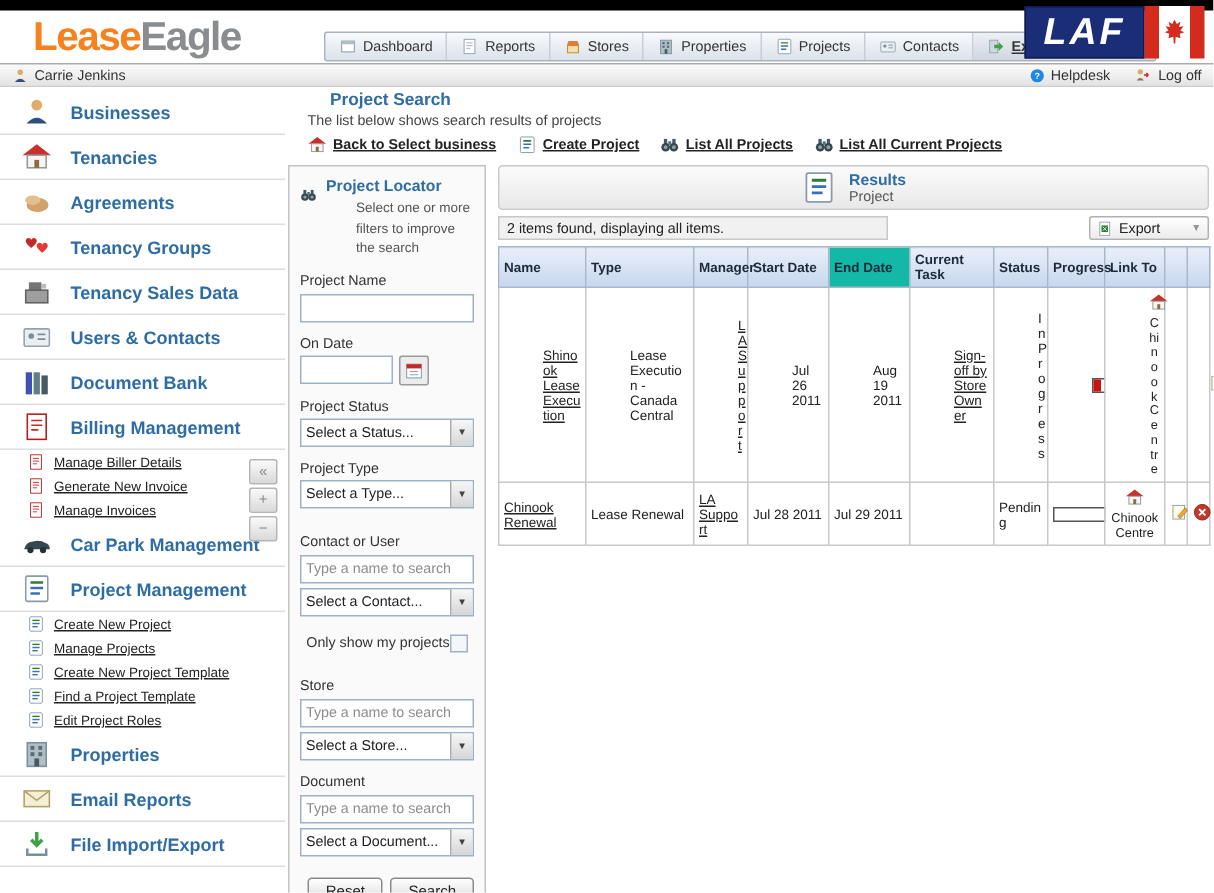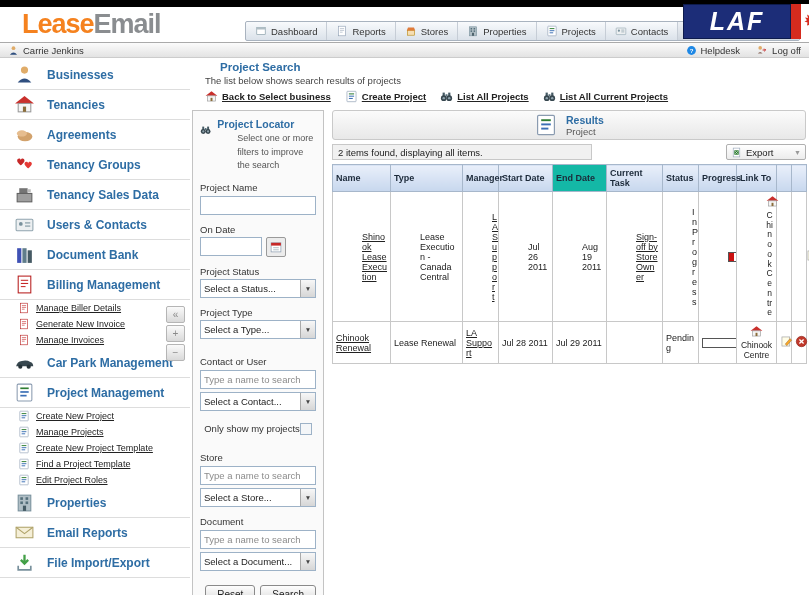--- a/index.html
+++ b/index.html
@@ -4,28 +4,28 @@
 <style>
   * { margin:0; padding:0; box-sizing:border-box; }
   html,body { width:809px; height:595px; background:#fff; overflow:hidden;
     font-family:"Liberation Sans", sans-serif; position:relative; }
   .abs { position:absolute; }
   .topbar { left:0; top:0; width:809px; height:7px; background:#000; }
 
   
   .logo { left:22px; top:9px; font-size:27px; font-weight:bold; letter-spacing:-1px; }
   .logo .p1 { color:#f5821f; } .logo .p2 { color:#8a8d90; }
-  .nav { left:245px; top:21px; height:20px; display:flex; align-items:stretch;
+  .nav { left:216px; top:21px; height:20px; display:flex; align-items:stretch;
     background:linear-gradient(#f8fafc,#dbe2ea); border:1px solid #a9b3bf; border-radius:2px; }
   .nav-item { display:flex; align-items:center; gap:4px; padding:0 9px; font-size:9.5px;
     color:#333; border-right:1px solid #c6cdd6; cursor:pointer; white-space:nowrap; }
   .nav-item:last-child { border-right:none; font-weight:bold; text-decoration:underline;
     background:linear-gradient(#eef1f5,#cfd6df); }
   .laf { left:683px; top:4px; display:flex; }
-  .laf-box { width:108px; height:35px; background:#1c2d78; border:1px solid #0d1b4d;
+  .laf-box { width:80px; height:35px; background:#1c2d78; border:1px solid #0d1b4d;
     color:#fff; font-weight:bold; font-size:25px; font-style:italic; letter-spacing:2px;
     display:flex; align-items:center; justify-content:center; }
   .laf-flag { width:40px; height:35px;
     background:linear-gradient(90deg,#d52b1e 0 24%,#fff 24% 76%,#d52b1e 76%);
     display:flex; align-items:center; justify-content:center; }
   .userbar { left:0; top:42px; width:809px; height:16px;
     background:linear-gradient(#fbfbfb,#e3e3e3); border-top:1px solid #aaa; border-bottom:1px solid #ccc;
     display:flex; align-items:center; font-size:9.5px; color:#333; padding:0 8px; }
   .userbar .right { margin-left:auto; display:flex; gap:16px; }
   .ub-item { display:flex; align-items:center; gap:4px; cursor:pointer; }
@@ -236,21 +236,21 @@
       </symbol>
     <symbol id="i-maple" viewBox="0 0 20 20">
         <path d="M10 1 l1.5 3 2.5 -1.5 -1 3.5 3 -0.5 -2 2.8 2.5 1.2 -3 1 0.5 3 -3.2 -1 -0.3 4.5 h-1 l-0.3 -4.5 -3.2 1 0.5 -3 -3 -1 2.5 -1.2 -2 -2.8 3 0.5 -1 -3.5 2.5 1.5 z" fill="#d52b1e"></path>
       </symbol>
   </defs>
 </svg>
 
 <div class="abs topbar"></div>
 
 <div class="abs logo">
-  <span class="p1">Lease</span><span class="p2">Email</span>
+  <span class="p1">Lease</span><span class="p2">Eagle</span>
 </div>
 
 <div class="abs nav">
   <div class="nav-item">
       <svg width="12" height="12">
         <use href="#i-dashboard"></use>
       </svg>
       <span>Dashboard</span>
     </div>
   <div class="nav-item">

